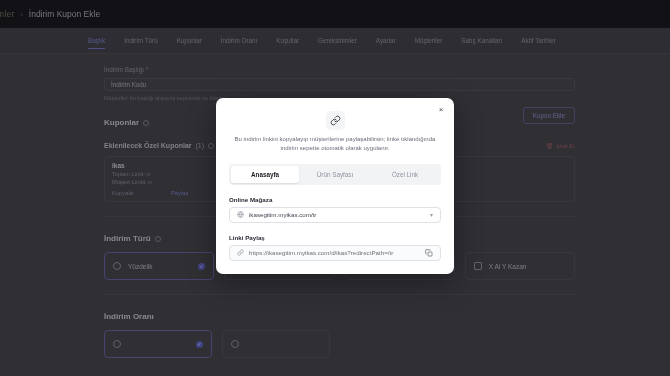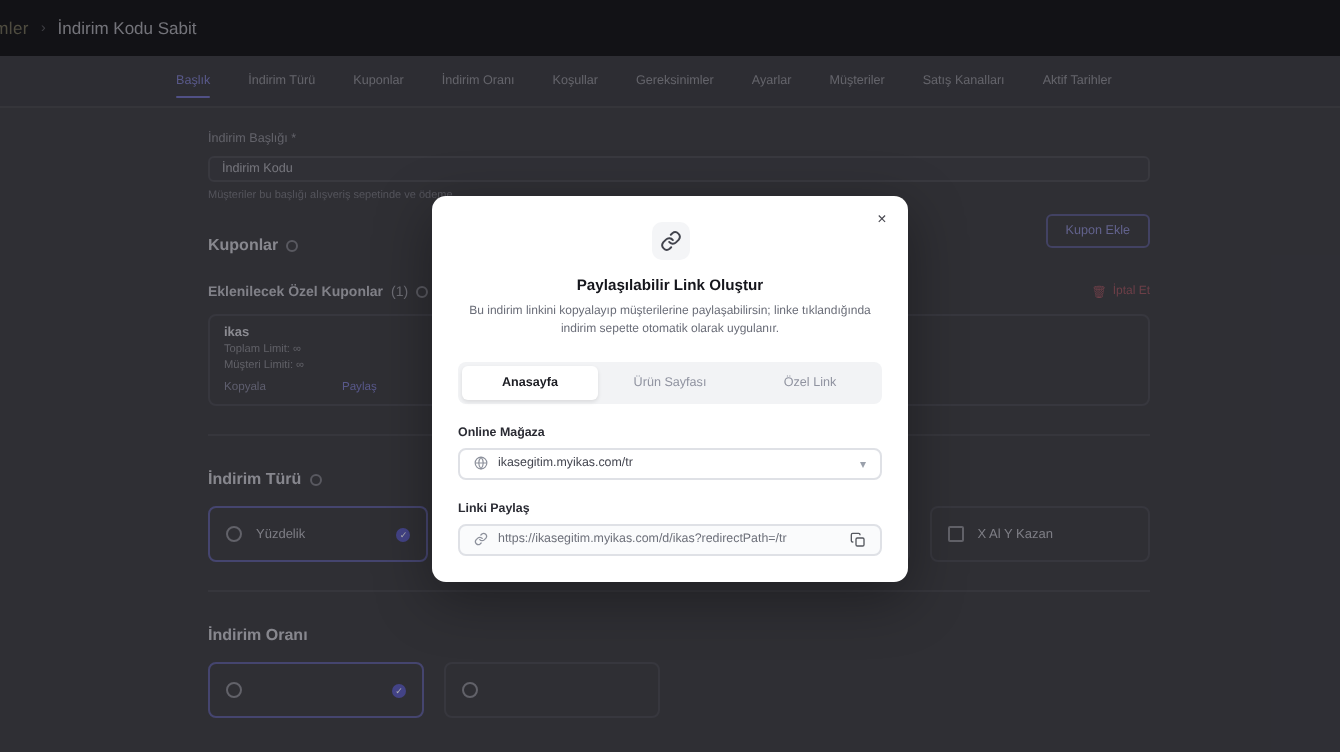--- a/index.html
+++ b/index.html
@@ -145,21 +145,21 @@
   svg { display:block; }
 </style>
 </head>
 <body>
 
 <div id="page">
 
   <div class="topbar">
     <span class="crumb">rimler</span>
     <span class="crumb-sep">›</span>
-    <span class="crumb-cur">İndirim Kodu Sabit</span>
+    <span class="crumb-cur">İndirim Kupon Ekle</span>
   </div>
 
   <div class="tabbar">
     <span class="tab active">Başlık</span>
     <span class="tab">İndirim Türü</span>
     <span class="tab">Kuponlar</span>
     <span class="tab">İndirim Oranı</span>
     <span class="tab">Koşullar</span>
     <span class="tab">Gereksinimler</span>
     <span class="tab">Ayarlar</span>
@@ -258,21 +258,20 @@
 
   <div class="m-icon-wrap">
     <div class="m-icon">
       <svg width="11" height="11" viewBox="0 0 24 24" fill="none" stroke="#42444d" stroke-width="2.1" stroke-linecap="round">
         <path d="M10 13a5 5 0 0 0 7.5.5l3-3a5 5 0 0 0-7-7l-1.7 1.7"></path>
         <path d="M14 11a5 5 0 0 0-7.5-.5l-3 3a5 5 0 0 0 7 7l1.7-1.7"></path>
       </svg>
     </div>
   </div>
 
-  <div class="m-title">Paylaşılabilir Link Oluştur</div>
   <div class="m-desc">Bu indirim linkini kopyalayıp müşterilerine paylaşabilirsin; linke tıklandığında indirim sepette otomatik olarak uygulanır.</div>
 
   <div class="seg">
     <div class="seg-item active">Anasayfa</div>
     <div class="seg-item">Ürün Sayfası</div>
     <div class="seg-item">Özel Link</div>
   </div>
 
   <div class="m-label">Online Mağaza</div>
   <div class="m-input">

